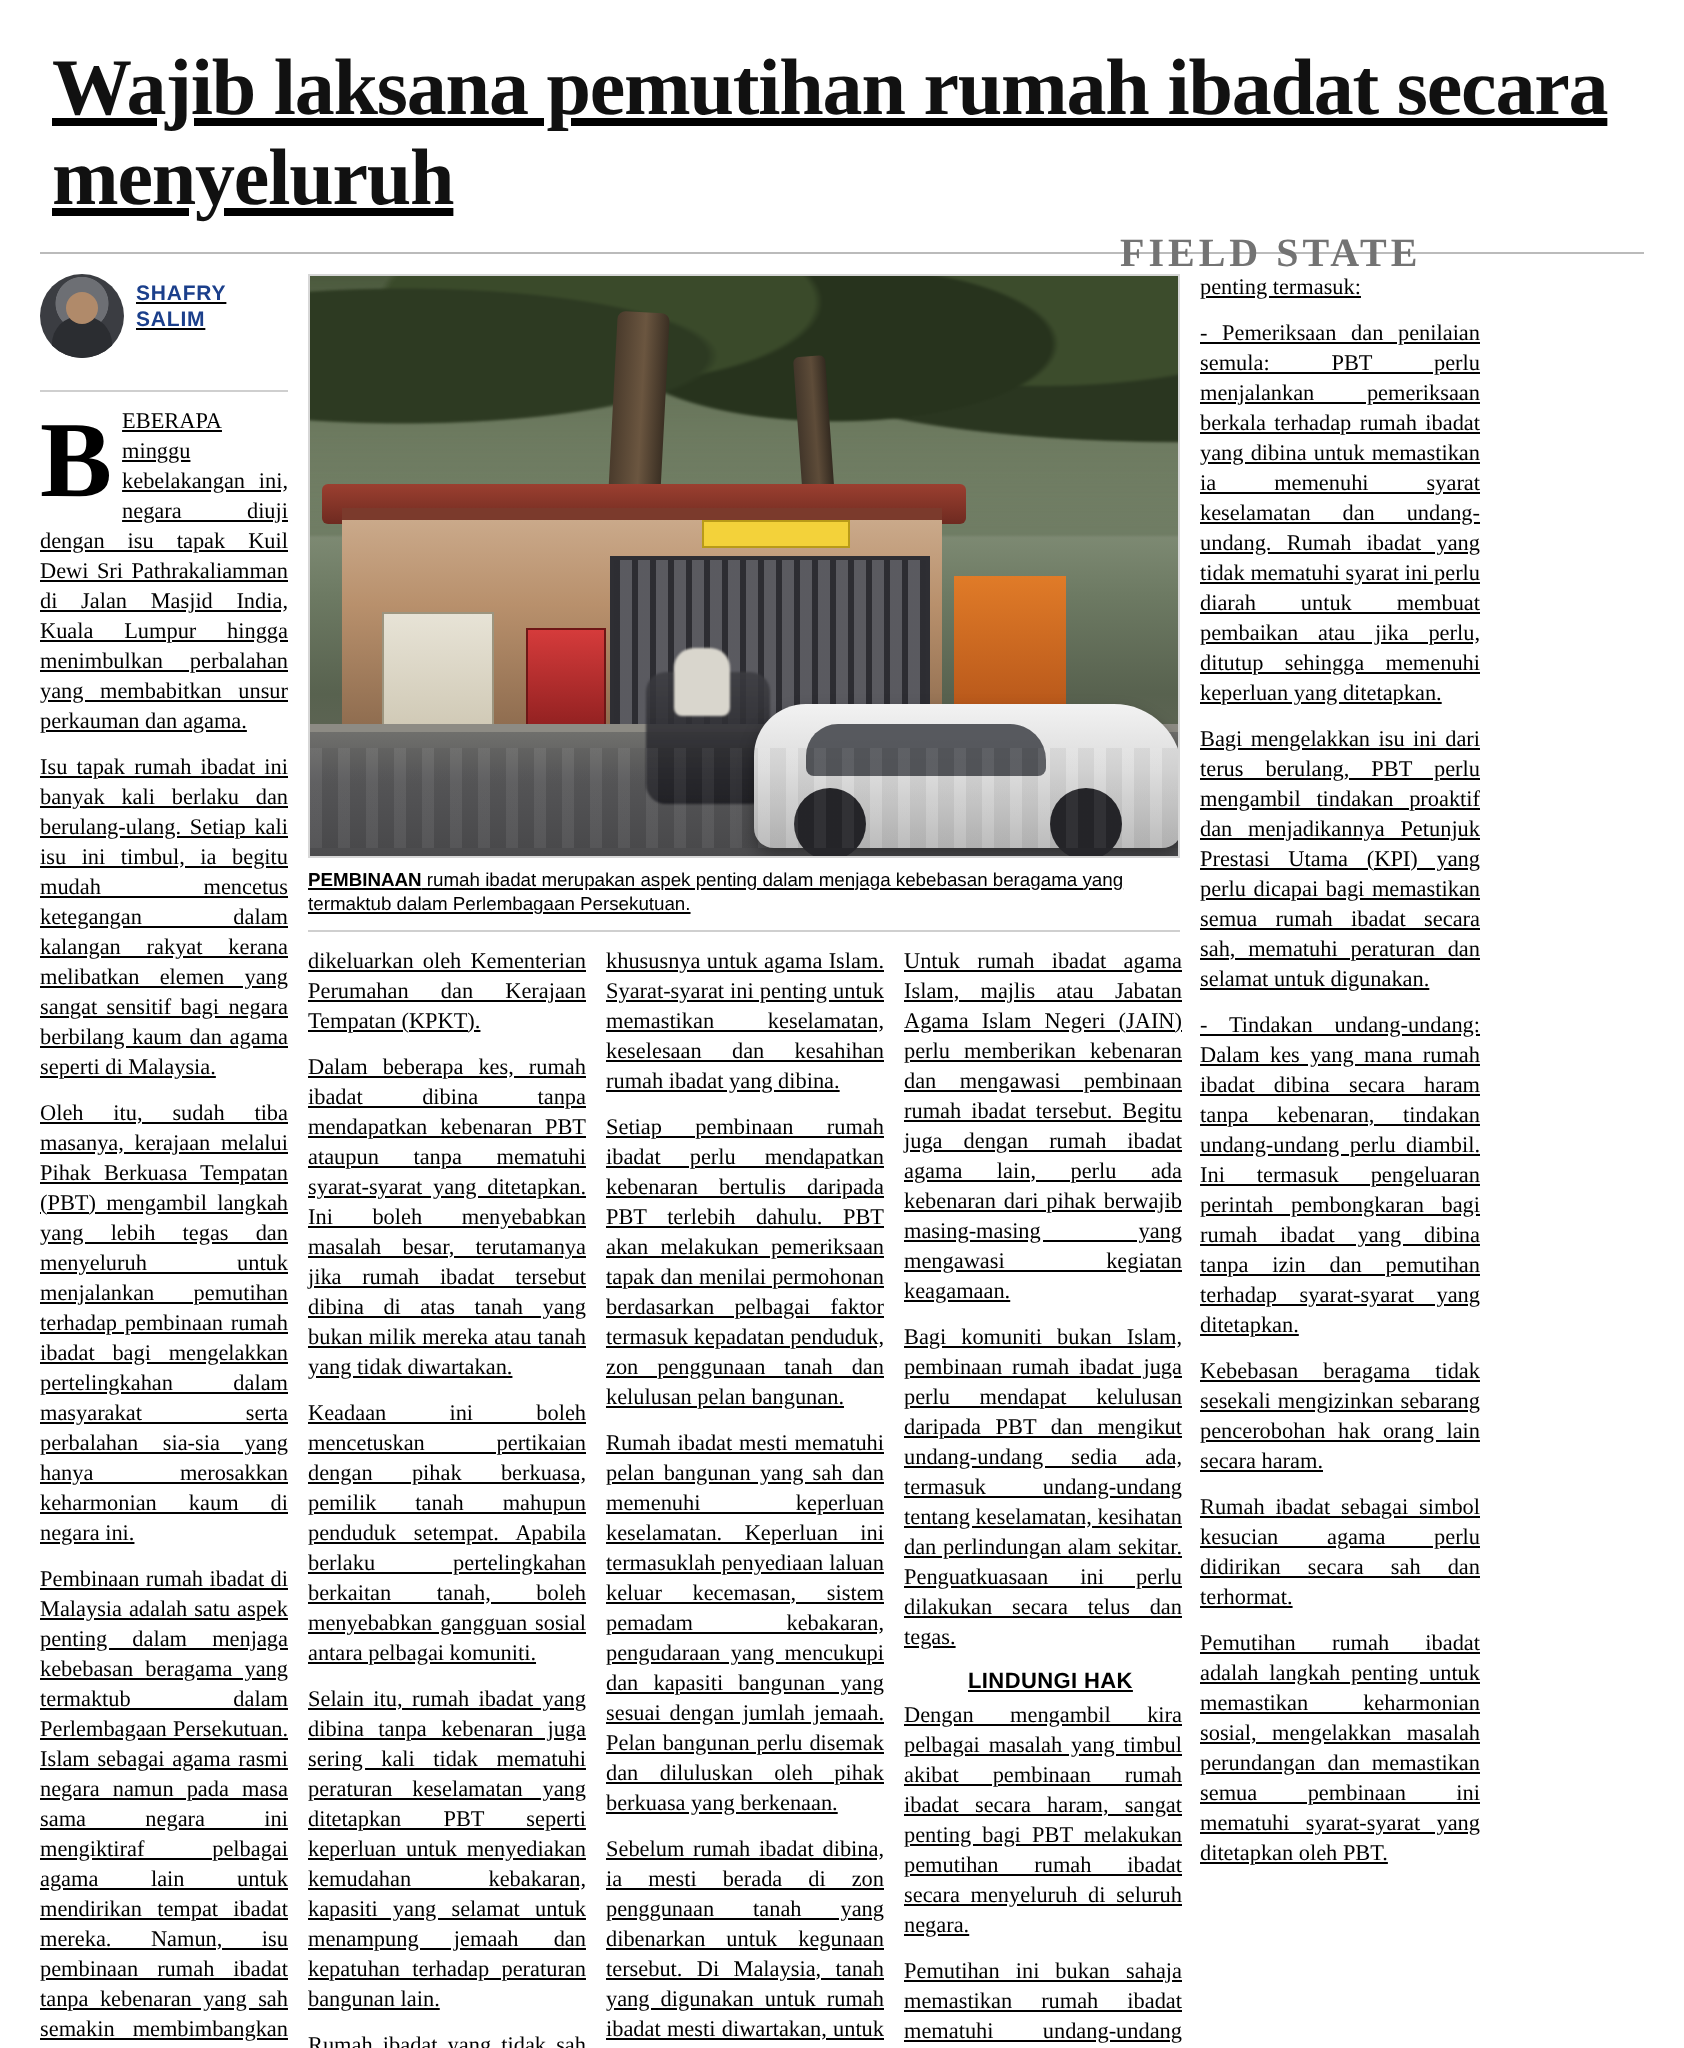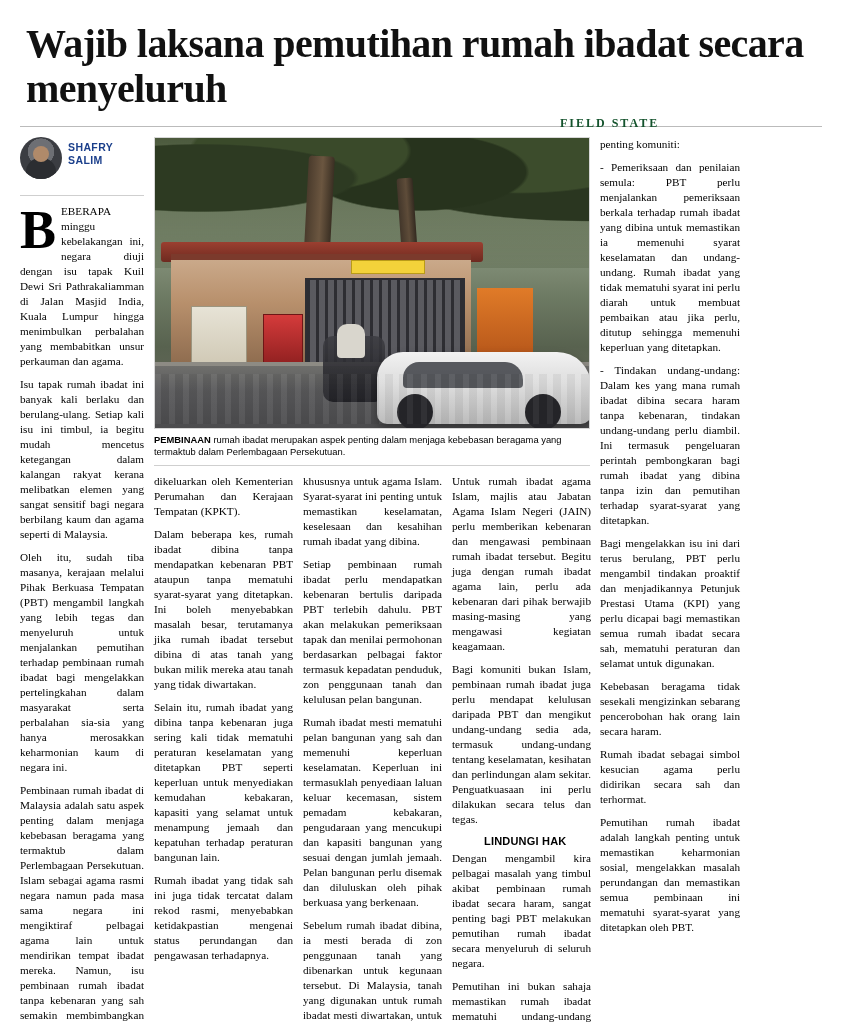--- a/index.html
+++ b/index.html
@@ -12,20 +12,21 @@
     height: 1024px;
     font-family: "Liberation Serif", serif;
     color: #000;
     overflow: hidden;
   }
   .page {
     position: relative;
     width: 842px;
     height: 908px;
     padding: 18px 20px 10px 20px;
+    text-decoration: underline;
   }
 
   
   .headline {
     font-family: "Liberation Serif", serif;
     font-weight: bold;
     font-size: 40px;
     line-height: 1.12;
     letter-spacing: -0.6px;
     margin: 4px 0 14px 6px;
@@ -272,23 +273,23 @@
     letter-spacing: 0.2px;
     margin: 6px 0 4px 0;
     padding-left: 32px;
   }
   .masthead-ghost {
     position: absolute;
     top: 116px;
     left: 560px;
     font-family: "Liberation Serif", serif;
     font-weight: bold;
-    font-size: 12px;
+    font-size: 20px;
     letter-spacing: 2px;
-    color: #14532d;
+    color: #737373;
     pointer-events: none;
     text-align: right;
   }
 </style>
 </head>
 <body>
 
 <div class="page">
 
   <h1 class="headline">Wajib laksana pemutihan rumah ibadat secara menyeluruh</h1>
@@ -339,20 +340,21 @@
         <div class="caption">
           <b>PEMBINAAN</b><span> rumah ibadat merupakan aspek penting dalam menjaga kebebasan beragama yang termaktub dalam Perlembagaan Persekutuan.</span>
         </div>
       </div>
 
       <div class="mid-cols">
         <div class="col">
           <div class="body-text">
             <p>dikeluarkan oleh Kementerian Perumahan dan Kerajaan Tempatan (KPKT).</p>
             <p>Dalam beberapa kes, rumah ibadat dibina tanpa mendapatkan kebenaran PBT ataupun tanpa mematuhi syarat-syarat yang ditetapkan. Ini boleh menyebabkan masalah besar, terutamanya jika rumah ibadat tersebut dibina di atas tanah yang bukan milik mereka atau tanah yang tidak diwartakan.</p>
+            <p>Keadaan ini boleh mencetuskan pertikaian dengan pihak berkuasa, pemilik tanah mahupun penduduk setempat. Apabila berlaku pertelingkahan berkaitan tanah, boleh menyebabkan gangguan sosial antara pelbagai komuniti.</p>
             <p>Selain itu, rumah ibadat yang dibina tanpa kebenaran juga sering kali tidak mematuhi peraturan keselamatan yang ditetapkan PBT seperti keperluan untuk menyediakan kemudahan kebakaran, kapasiti yang selamat untuk menampung jemaah dan kepatuhan terhadap peraturan bangunan lain.</p>
             <p>Rumah ibadat yang tidak sah ini juga tidak tercatat dalam rekod rasmi, menyebabkan ketidakpastian mengenai status perundangan dan pengawasan terhadapnya.</p>
 
           </div>
         </div>
         <div class="col">
           <div class="body-text">
             <p>khususnya untuk agama Islam. Syarat-syarat ini penting untuk memastikan keselamatan, keselesaan dan kesahihan rumah ibadat yang dibina.</p>
             <p>Setiap pembinaan rumah ibadat perlu mendapatkan kebenaran bertulis daripada PBT terlebih dahulu. PBT akan melakukan pemeriksaan tapak dan menilai permohonan berdasarkan pelbagai faktor termasuk kepadatan penduduk, zon penggunaan tanah dan kelulusan pelan bangunan.</p>
             <p>Rumah ibadat mesti mematuhi pelan bangunan yang sah dan memenuhi keperluan keselamatan. Keperluan ini termasuklah penyediaan laluan keluar kecemasan, sistem pemadam kebakaran, pengudaraan yang mencukupi dan kapasiti bangunan yang sesuai dengan jumlah jemaah. Pelan bangunan perlu disemak dan diluluskan oleh pihak berkuasa yang berkenaan.</p>
@@ -367,24 +369,24 @@
             <p>Dengan mengambil kira pelbagai masalah yang timbul akibat pembinaan rumah ibadat secara haram, sangat penting bagi PBT melakukan pemutihan rumah ibadat secara menyeluruh di seluruh negara.</p>
             <p>Pemutihan ini bukan sahaja memastikan rumah ibadat mematuhi undang-undang yang ditetapkan, tetapi juga melindungi hak orang ramai yang tinggal di kawasan sekitarnya dan menjaga keharmonian antara pelbagai komuniti.</p>
 
           </div>
         </div>
       </div>
     </div>
 
     <div class="col-last">
       <div class="body-text">
-        <p>penting komuniti:</p>
+        <p>penting termasuk:</p>
         <p>- Pemeriksaan dan penilaian semula: PBT perlu menjalankan pemeriksaan berkala terhadap rumah ibadat yang dibina untuk memastikan ia memenuhi syarat keselamatan dan undang-undang. Rumah ibadat yang tidak mematuhi syarat ini perlu diarah untuk membuat pembaikan atau jika perlu, ditutup sehingga memenuhi keperluan yang ditetapkan.</p>
+        <p>Bagi mengelakkan isu ini dari terus berulang, PBT perlu mengambil tindakan proaktif dan menjadikannya Petunjuk Prestasi Utama (KPI) yang perlu dicapai bagi memastikan semua rumah ibadat secara sah, mematuhi peraturan dan selamat untuk digunakan.</p>
         <p>- Tindakan undang-undang: Dalam kes yang mana rumah ibadat dibina secara haram tanpa kebenaran, tindakan undang-undang perlu diambil. Ini termasuk pengeluaran perintah pembongkaran bagi rumah ibadat yang dibina tanpa izin dan pemutihan terhadap syarat-syarat yang ditetapkan.</p>
-        <p>Bagi mengelakkan isu ini dari terus berulang, PBT perlu mengambil tindakan proaktif dan menjadikannya Petunjuk Prestasi Utama (KPI) yang perlu dicapai bagi memastikan semua rumah ibadat secara sah, mematuhi peraturan dan selamat untuk digunakan.</p>
         <p>Kebebasan beragama tidak sesekali mengizinkan sebarang pencerobohan hak orang lain secara haram.</p>
         <p>Rumah ibadat sebagai simbol kesucian agama perlu didirikan secara sah dan terhormat.</p>
         <p>Pemutihan rumah ibadat adalah langkah penting untuk memastikan keharmonian sosial, mengelakkan masalah perundangan dan memastikan semua pembinaan ini mematuhi syarat-syarat yang ditetapkan oleh PBT.</p>
 
       </div>
 
     </div>
 
   </div>
 </div>

